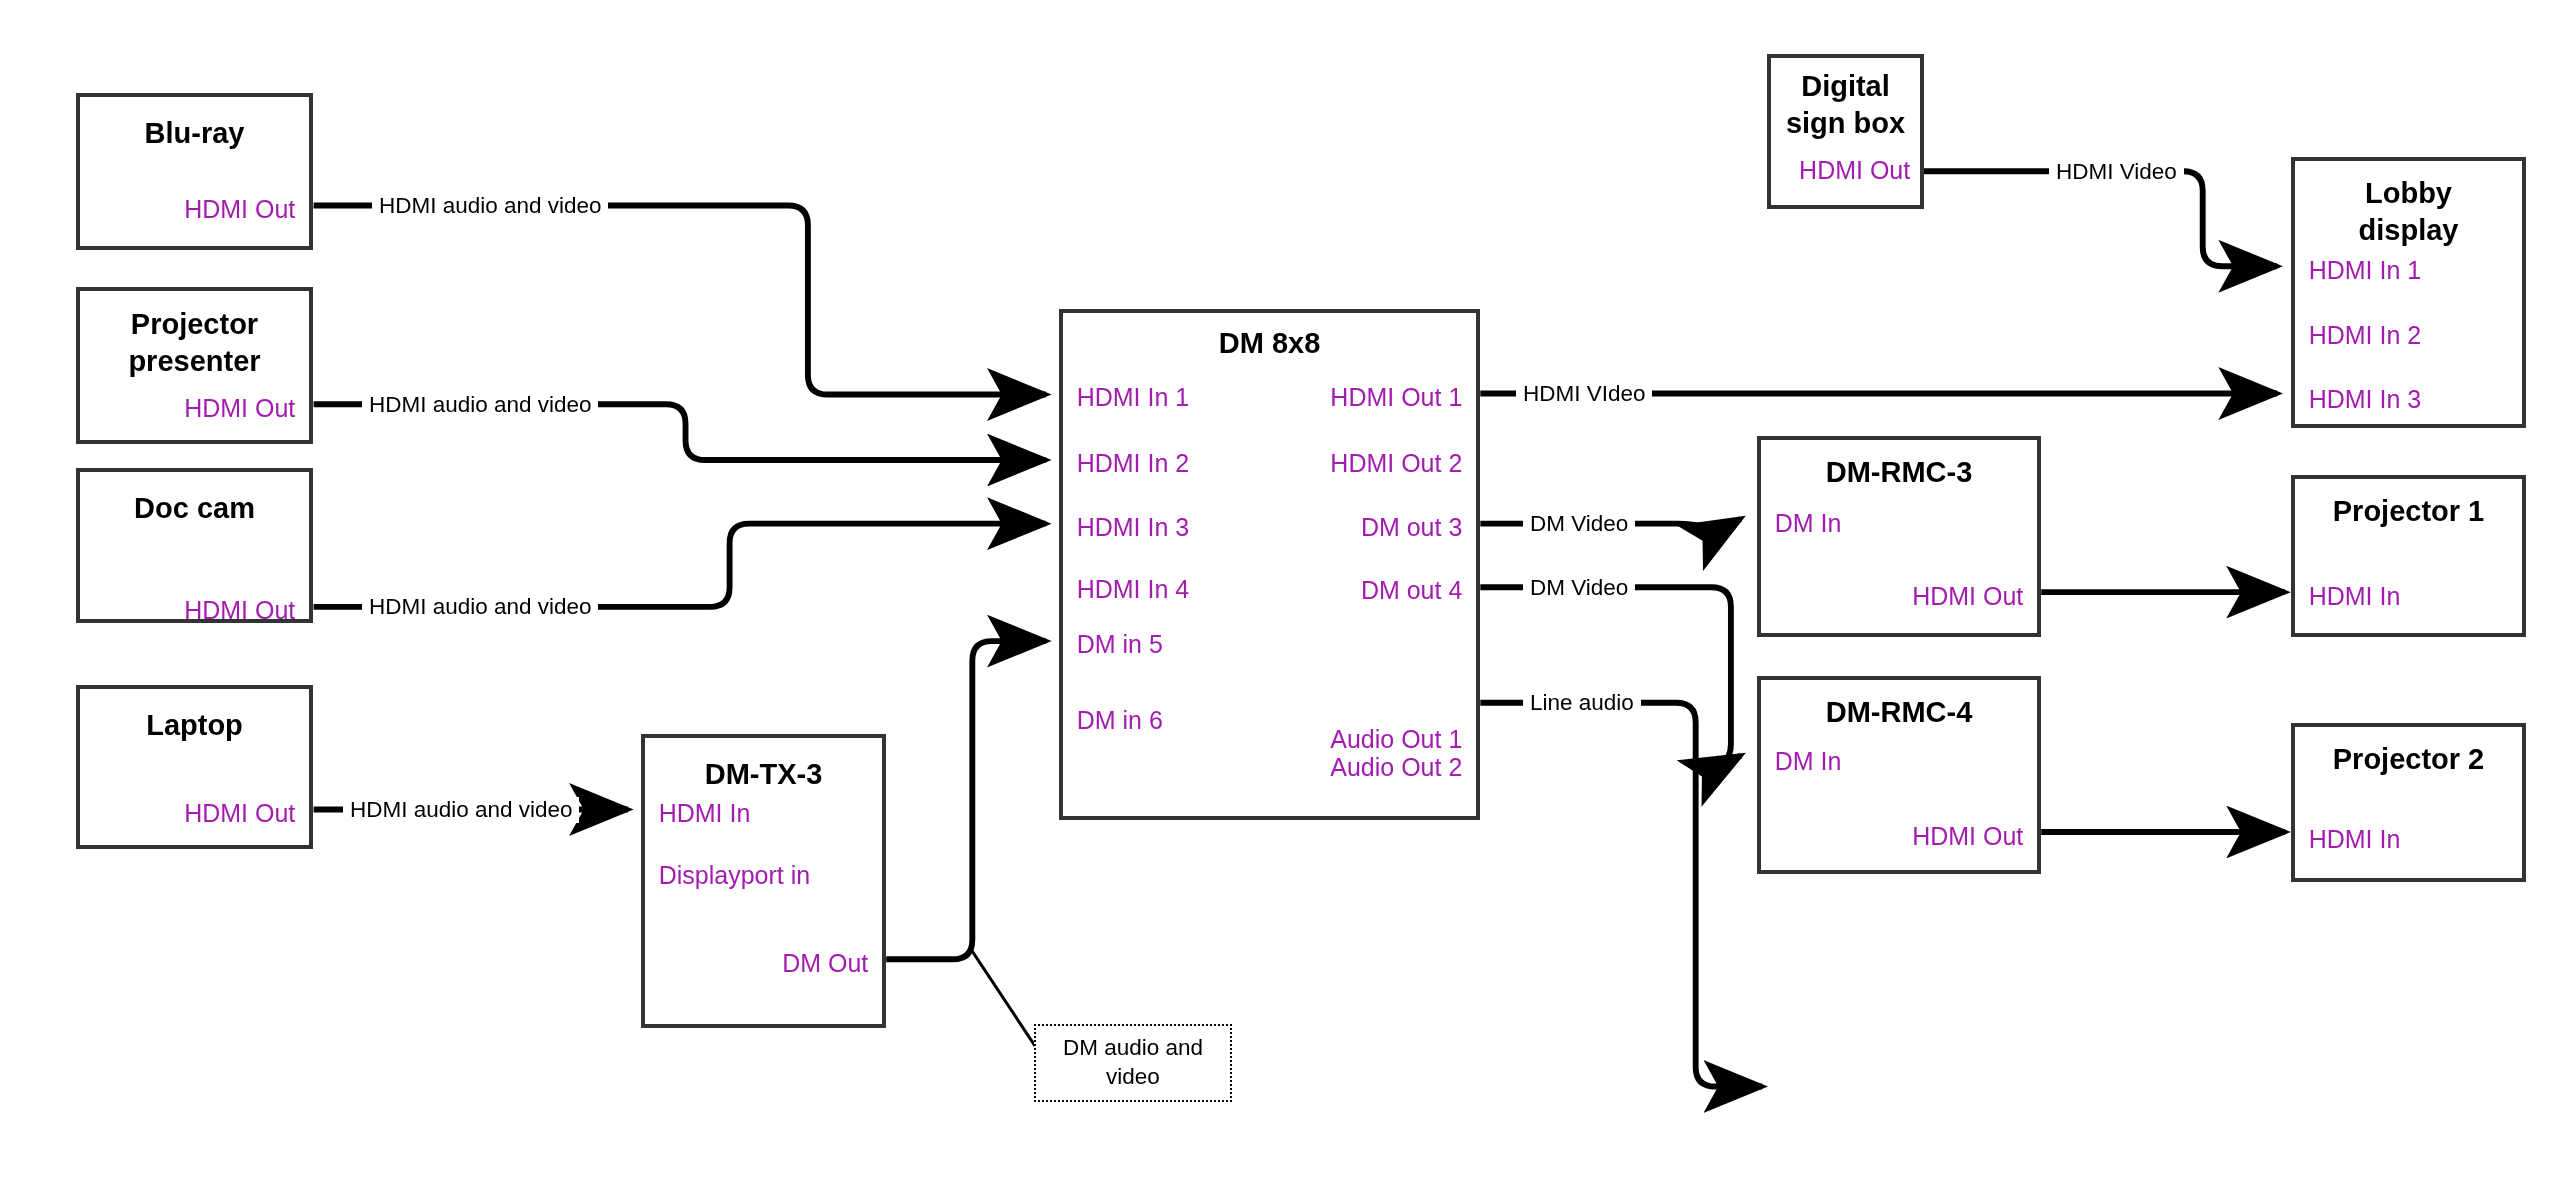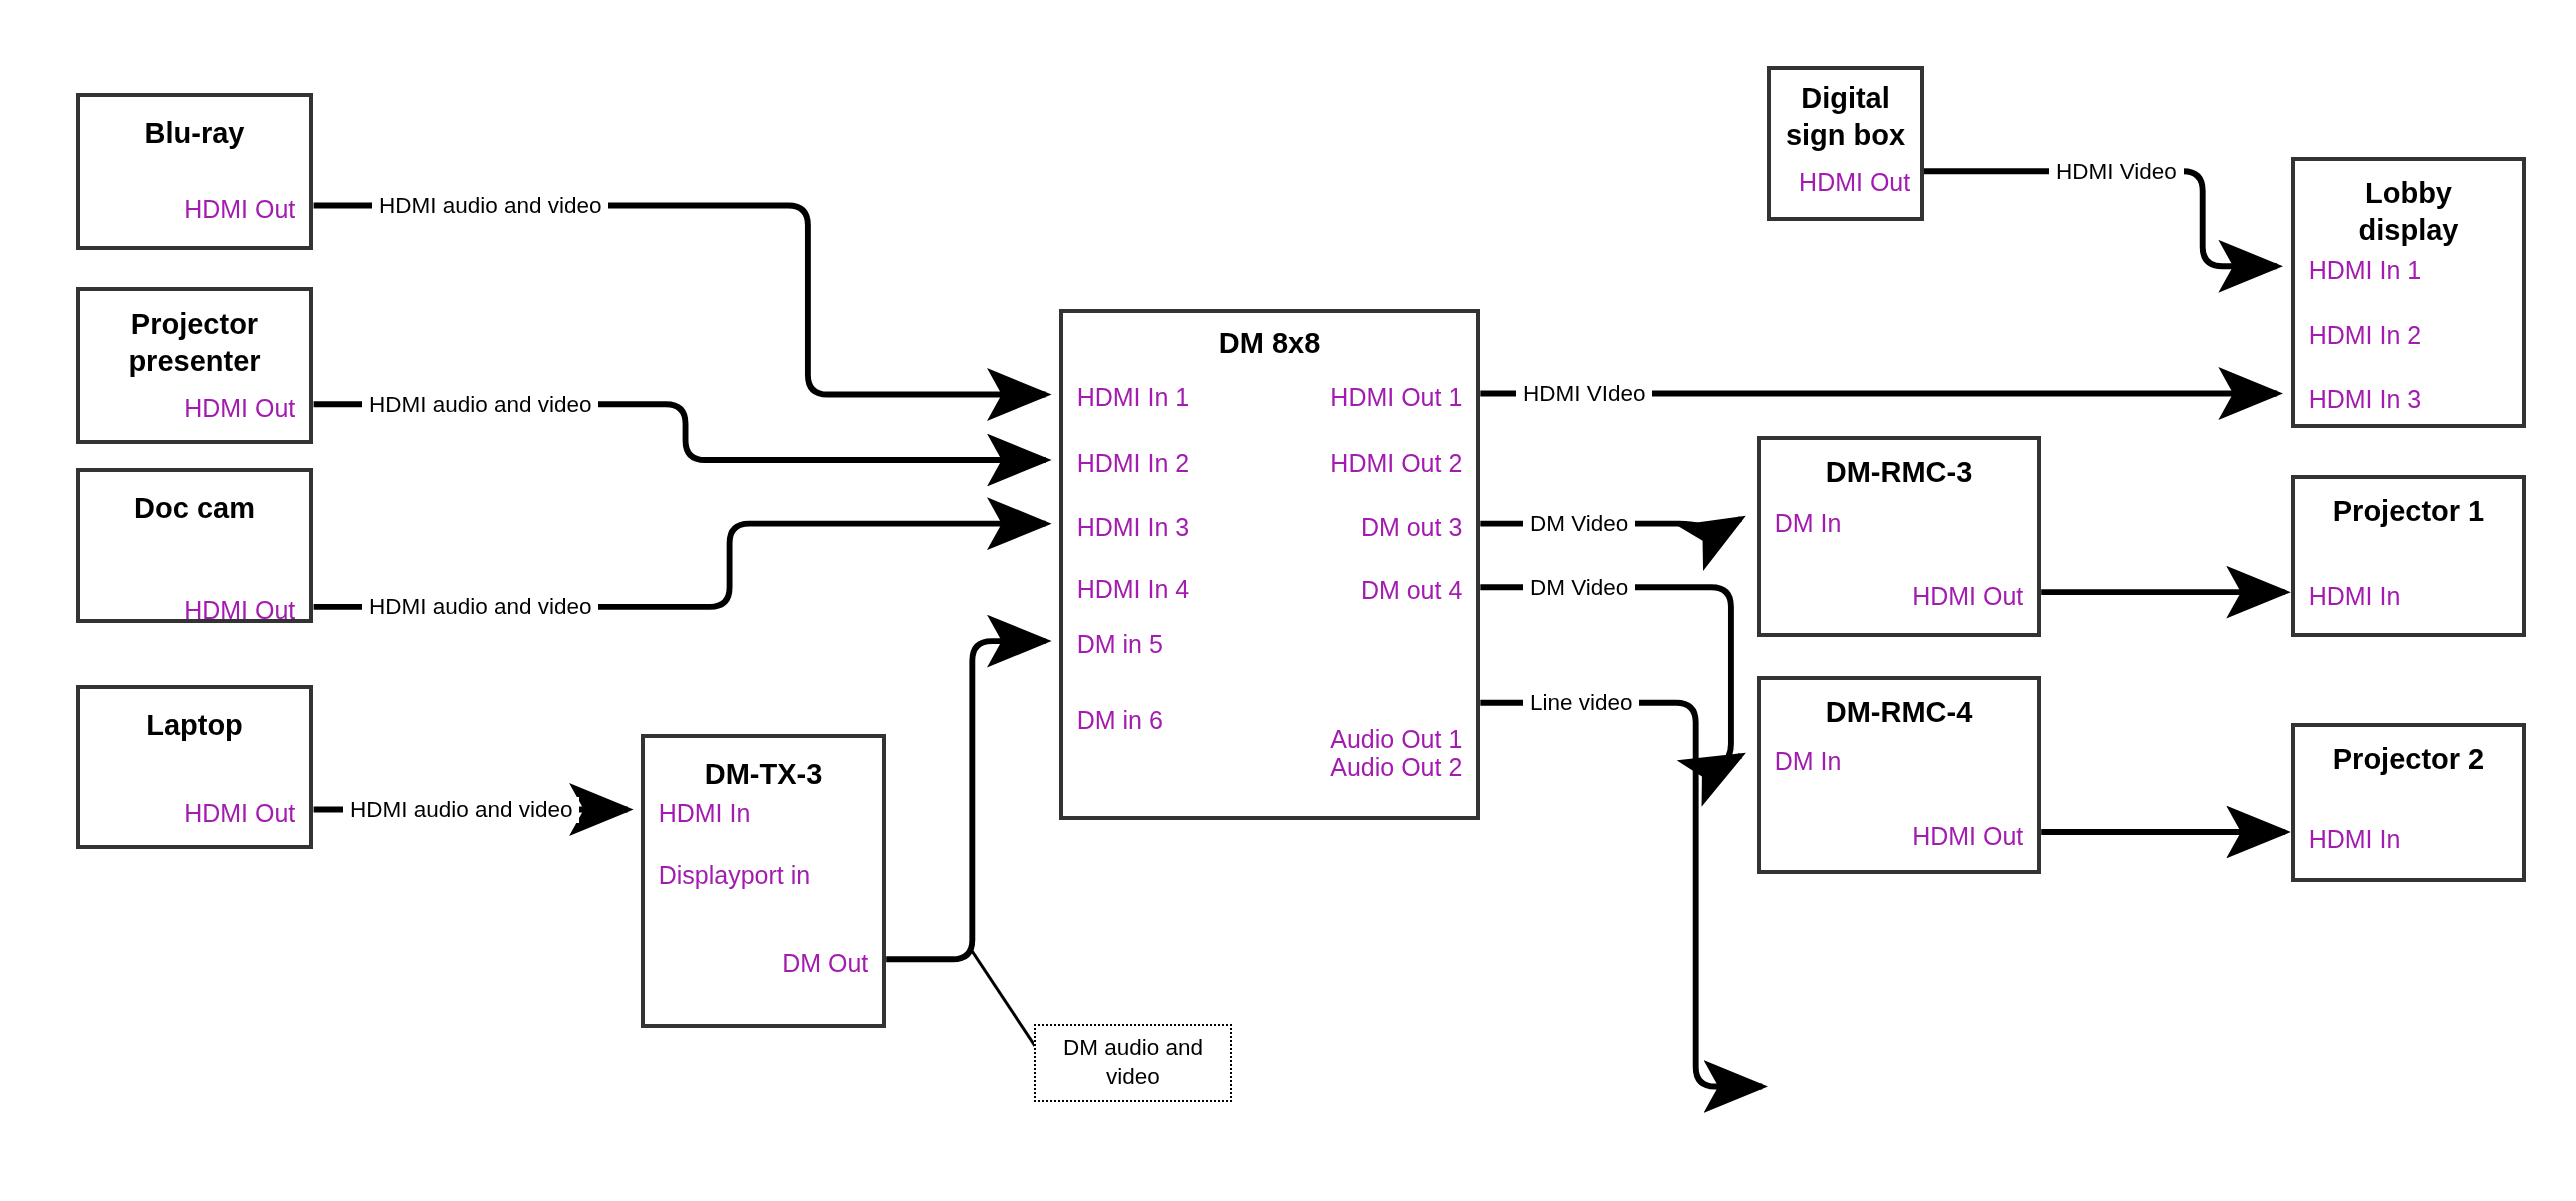--- a/index.html
+++ b/index.html
@@ -92,21 +92,21 @@
     <div class="port l" style="left:13.7px;top:317px;">DM in 5</div>
     <div class="port l" style="left:13.7px;top:393px;">DM in 6</div>
     <div class="port r" style="right:13.7px;top:70px;">HDMI Out 1</div>
     <div class="port r" style="right:13.7px;top:136px;">HDMI Out 2</div>
     <div class="port r" style="right:13.7px;top:200px;">DM out 3</div>
     <div class="port r" style="right:13.7px;top:263px;">DM out 4</div>
     <div class="port r" style="right:13.7px;top:379px;margin-top:33px;">Audio Out 1</div>
     <div class="port r" style="right:13.7px;top:440px;">Audio Out 2</div>
   </div>
 
-  <div class="box" style="left:1767px;top:54px;width:157px;height:155px;margin-top:12px;">
+  <div class="box" style="left:1767px;top:54px;width:157px;height:155px;">
     <div class="box-title" style="top:9.8px;left:11.7px;right:11.7px;">Digital sign box</div>
     <div class="port r" style="right:9.8px;top:98px;">HDMI Out</div>
   </div>
 
   <div class="box" style="left:2291px;top:157px;width:235px;height:271px;">
     <div class="box-title" style="top:13.7px;left:19.6px;right:19.6px;">Lobby display</div>
     <div class="port l" style="left:13.7px;top:95px;">HDMI In 1</div>
     <div class="port l" style="left:13.7px;top:160px;">HDMI In 2</div>
     <div class="port l" style="left:13.7px;top:224px;">HDMI In 3</div>
   </div>
@@ -135,18 +135,18 @@
 
 
   <div class="wire-label" style="left:372px;top:193px;">HDMI audio and video</div>
   <div class="wire-label" style="left:362px;top:392px;">HDMI audio and video</div>
   <div class="wire-label" style="left:362px;top:594px;">HDMI audio and video</div>
   <div class="wire-label" style="left:343px;top:797px;">HDMI audio and video</div>
   <div class="wire-label" style="left:2049px;top:159px;">HDMI Video</div>
   <div class="wire-label" style="left:1516px;top:381px;">HDMI VIdeo</div>
   <div class="wire-label" style="left:1523px;top:511px;">DM Video</div>
   <div class="wire-label" style="left:1523px;top:575px;">DM Video</div>
-  <div class="wire-label" style="left:1523px;top:690px;">Line video</div>
+  <div class="wire-label" style="left:1523px;top:690px;">Line audio</div>
 
   <div class="callout" style="left:1034px;top:1024px;width:198px;height:78px;">DM audio and video</div>
 
 </div>
 
 
 </body></html>

